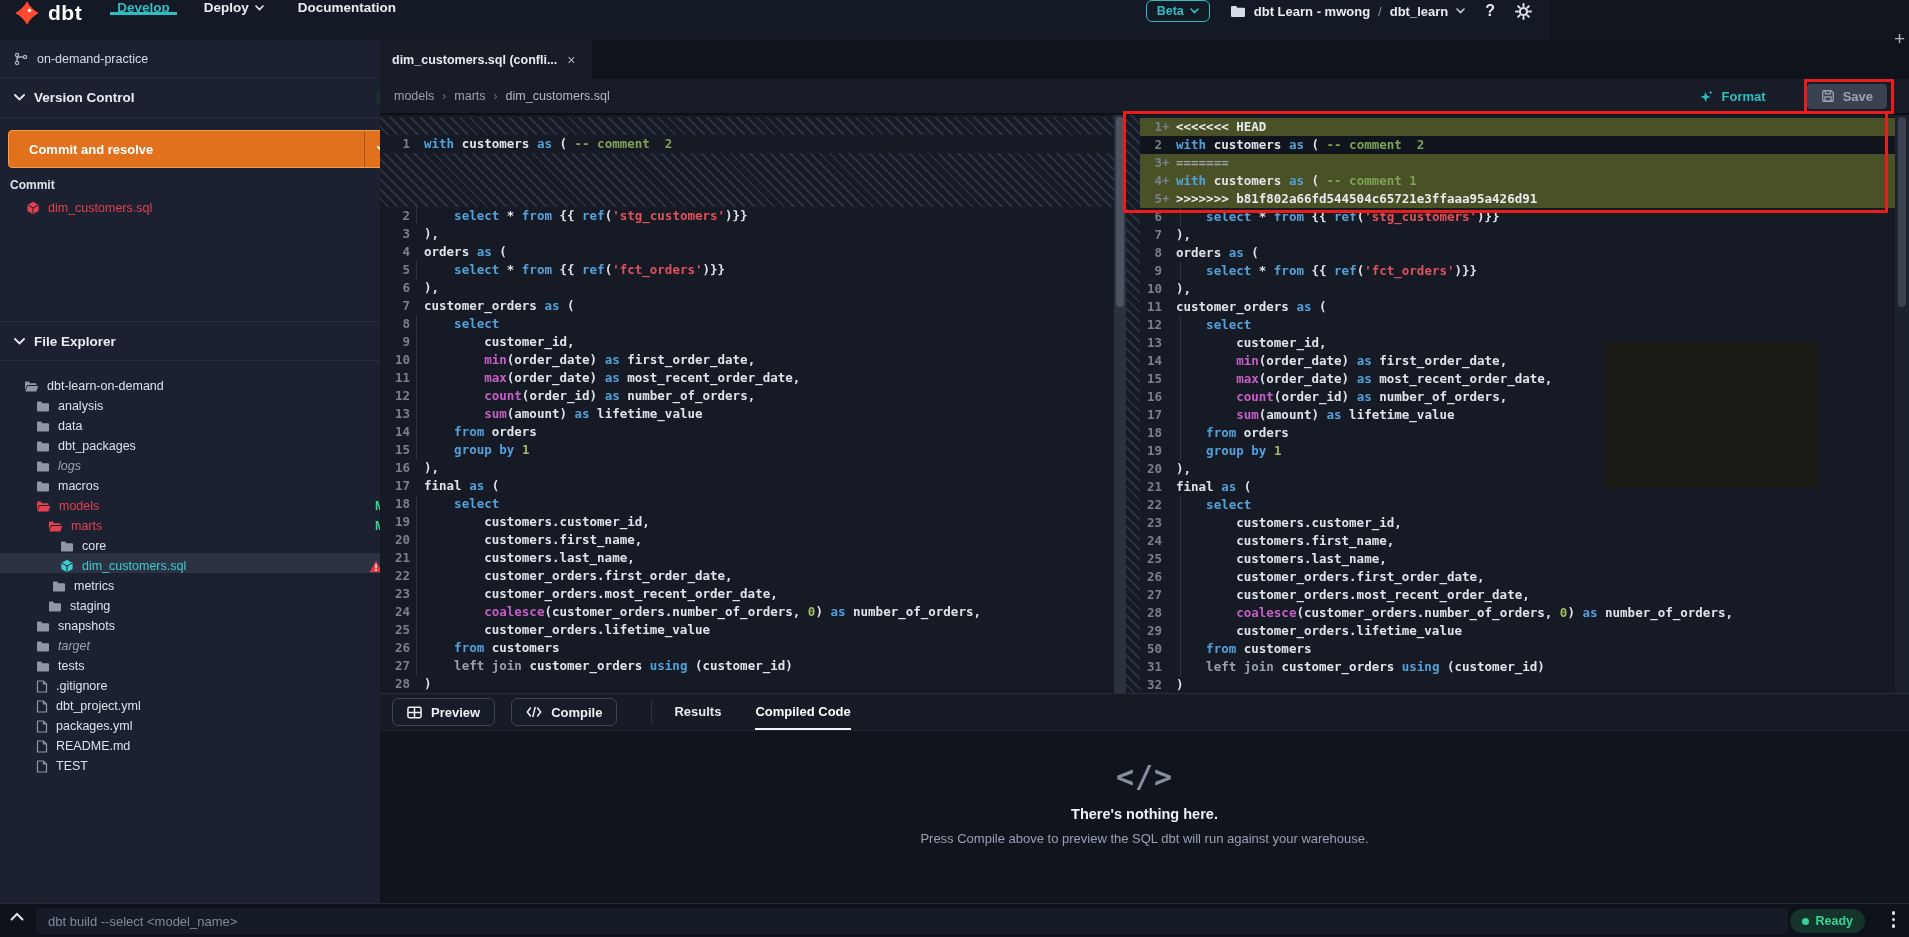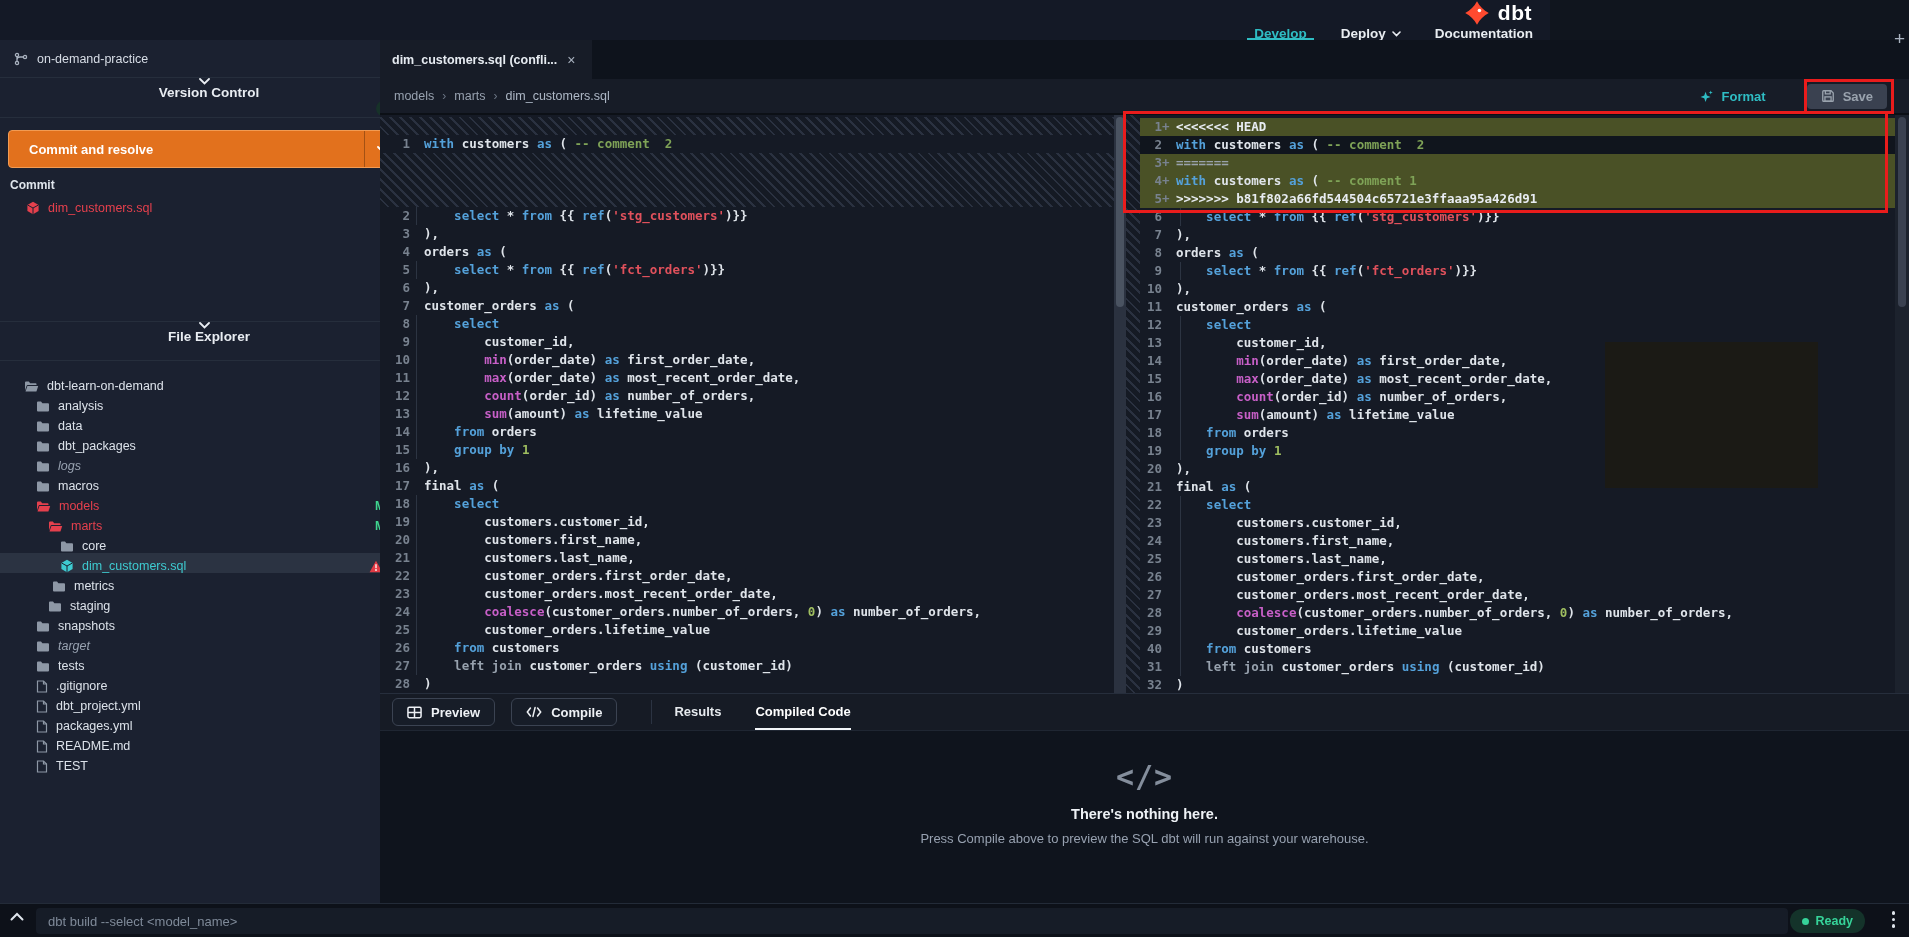--- a/index.html
+++ b/index.html
@@ -2,21 +2,21 @@
 <html><head>
 <meta charset="utf-8">
 <style>
   html,body{margin:0;padding:0;background:#0b0f16;}
   *{box-sizing:border-box;}
   #screen{position:relative;width:1909px;height:937px;overflow:hidden;
     background:#10151e;font-family:"Liberation Sans",sans-serif;color:#dfe5ec;}
 
   
   .topnav{position:absolute;left:0;top:0;width:1550px;height:40px;background:#141926;
-    display:flex;align-items:flex-end;flex-direction:column;}
+    display:flex;align-items:flex-start;}
   .brand{display:flex;align-items:center;gap:8px;padding:0 18px 0 14px;}
   .brand-text{font-size:21px;font-weight:bold;color:#fff;letter-spacing:.5px;}
   .nav-items{display:flex;align-items:stretch;}
   .nav-item{display:flex;align-items:center;gap:6px;padding:0 17px;font-size:13.5px;
     font-weight:bold;color:#e9edf2;cursor:pointer;position:relative;}
   .nav-item.active{color:var(--accent);}
   .nav-item.active::after{content:"";position:absolute;left:10px;right:10px;bottom:0;height:3px;background:var(--accent);}
   .nav-right{margin-left:auto;display:flex;align-items:center;gap:20px;padding-right:18px;}
   .beta-pill{display:flex;align-items:center;gap:6px;border:1.5px solid var(--accent);color:var(--accent);
     border-radius:6px;padding:3px 10px;font-size:12.5px;font-weight:bold;}
@@ -24,21 +24,21 @@
   .account .sep{color:#8a94a2;font-weight:normal;}
   .help-icon{font-size:16px;font-weight:bold;color:#e6eaf0;}
   .icon{display:inline-flex;align-items:center;justify-content:center;}
 
   
   .sidebar{position:absolute;left:0;top:40px;width:410px;height:863px;background:#1b2130;border-right:1px solid #0d1117;}
   .branch-row{position:absolute;top:0;left:0;right:0;height:38px;display:flex;align-items:center;
     padding:0 14px;border-bottom:1px solid #262e3c;}
   .branch-label{margin-left:9px;font-size:12.5px;color:#d7dde6;flex:1;}
   .section-header{position:absolute;left:0;right:0;height:40px;display:flex;align-items:center;
-    padding:0 14px;font-size:13.5px;font-weight:bold;color:#e9edf2;flex-direction:column;}
+    padding:0 14px;font-size:13.5px;font-weight:bold;color:#e9edf2;}
   .section-header .title{margin-left:9px;}
   .vc-header{top:38px;border-bottom:1px solid #262e3c;}
   .vc-badge{margin-left:auto;width:19px;height:19px;border-radius:50%;background:#173229;color:var(--mgreen);
     font-size:11px;font-weight:bold;display:flex;align-items:center;justify-content:center;}
   .commit-btn{position:absolute;top:90px;left:8px;right:8px;height:38px;background:var(--orange);
     border:1px solid #f29b53;border-radius:4px;display:flex;align-items:stretch;cursor:pointer;}
   .commit-label{flex:1;display:flex;align-items:center;padding-left:20px;font-size:13px;font-weight:bold;color:#fff;}
   .commit-caret{width:36px;display:flex;align-items:center;justify-content:center;border-left:1px solid rgba(0,0,0,.28);}
   .changes-label{position:absolute;top:138px;left:10px;font-size:12px;font-weight:bold;color:#dfe5ec;}
   .changed-list{position:absolute;top:156px;left:0;right:0;}
@@ -561,21 +561,21 @@
         <div class="cl"><span class="num">20</span><span class="plus"></span><span class="code">),</span></div>
         <div class="cl"><span class="num">21</span><span class="plus"></span><span class="code">final <span class="k">as</span> (</span></div>
         <div class="cl"><span class="num">22</span><span class="plus"></span><span class="code g1">    <span class="k">select</span></span></div>
         <div class="cl"><span class="num">23</span><span class="plus"></span><span class="code g1">        customers.customer_id,</span></div>
         <div class="cl"><span class="num">24</span><span class="plus"></span><span class="code g1">        customers.first_name,</span></div>
         <div class="cl"><span class="num">25</span><span class="plus"></span><span class="code g1">        customers.last_name,</span></div>
         <div class="cl"><span class="num">26</span><span class="plus"></span><span class="code g1">        customer_orders.first_order_date,</span></div>
         <div class="cl"><span class="num">27</span><span class="plus"></span><span class="code g1">        customer_orders.most_recent_order_date,</span></div>
         <div class="cl"><span class="num">28</span><span class="plus"></span><span class="code g1">        <span class="f">coalesce</span>(customer_orders.number_of_orders, <span class="n">0</span>) <span class="k">as</span> number_of_orders,</span></div>
         <div class="cl"><span class="num">29</span><span class="plus"></span><span class="code g1">        customer_orders.lifetime_value</span></div>
-        <div class="cl"><span class="num">40</span><span class="plus"></span><span class="code g1">    <span class="k">from</span> customers</span></div>
+        <div class="cl"><span class="num">50</span><span class="plus"></span><span class="code g1">    <span class="k">from</span> customers</span></div>
         <div class="cl"><span class="num">31</span><span class="plus"></span><span class="code g1">    <span class="d">left</span> <span class="d">join</span> customer_orders <span class="k">using</span> (customer_id)</span></div>
         <div class="cl"><span class="num">32</span><span class="plus"></span><span class="code">)</span></div>
       </div>
     <div class="rscroll">
         <div class="thumb"></div>
       </div>
   </div>
   <div class="artifact"></div>
 
   <div class="rtoolbar">

